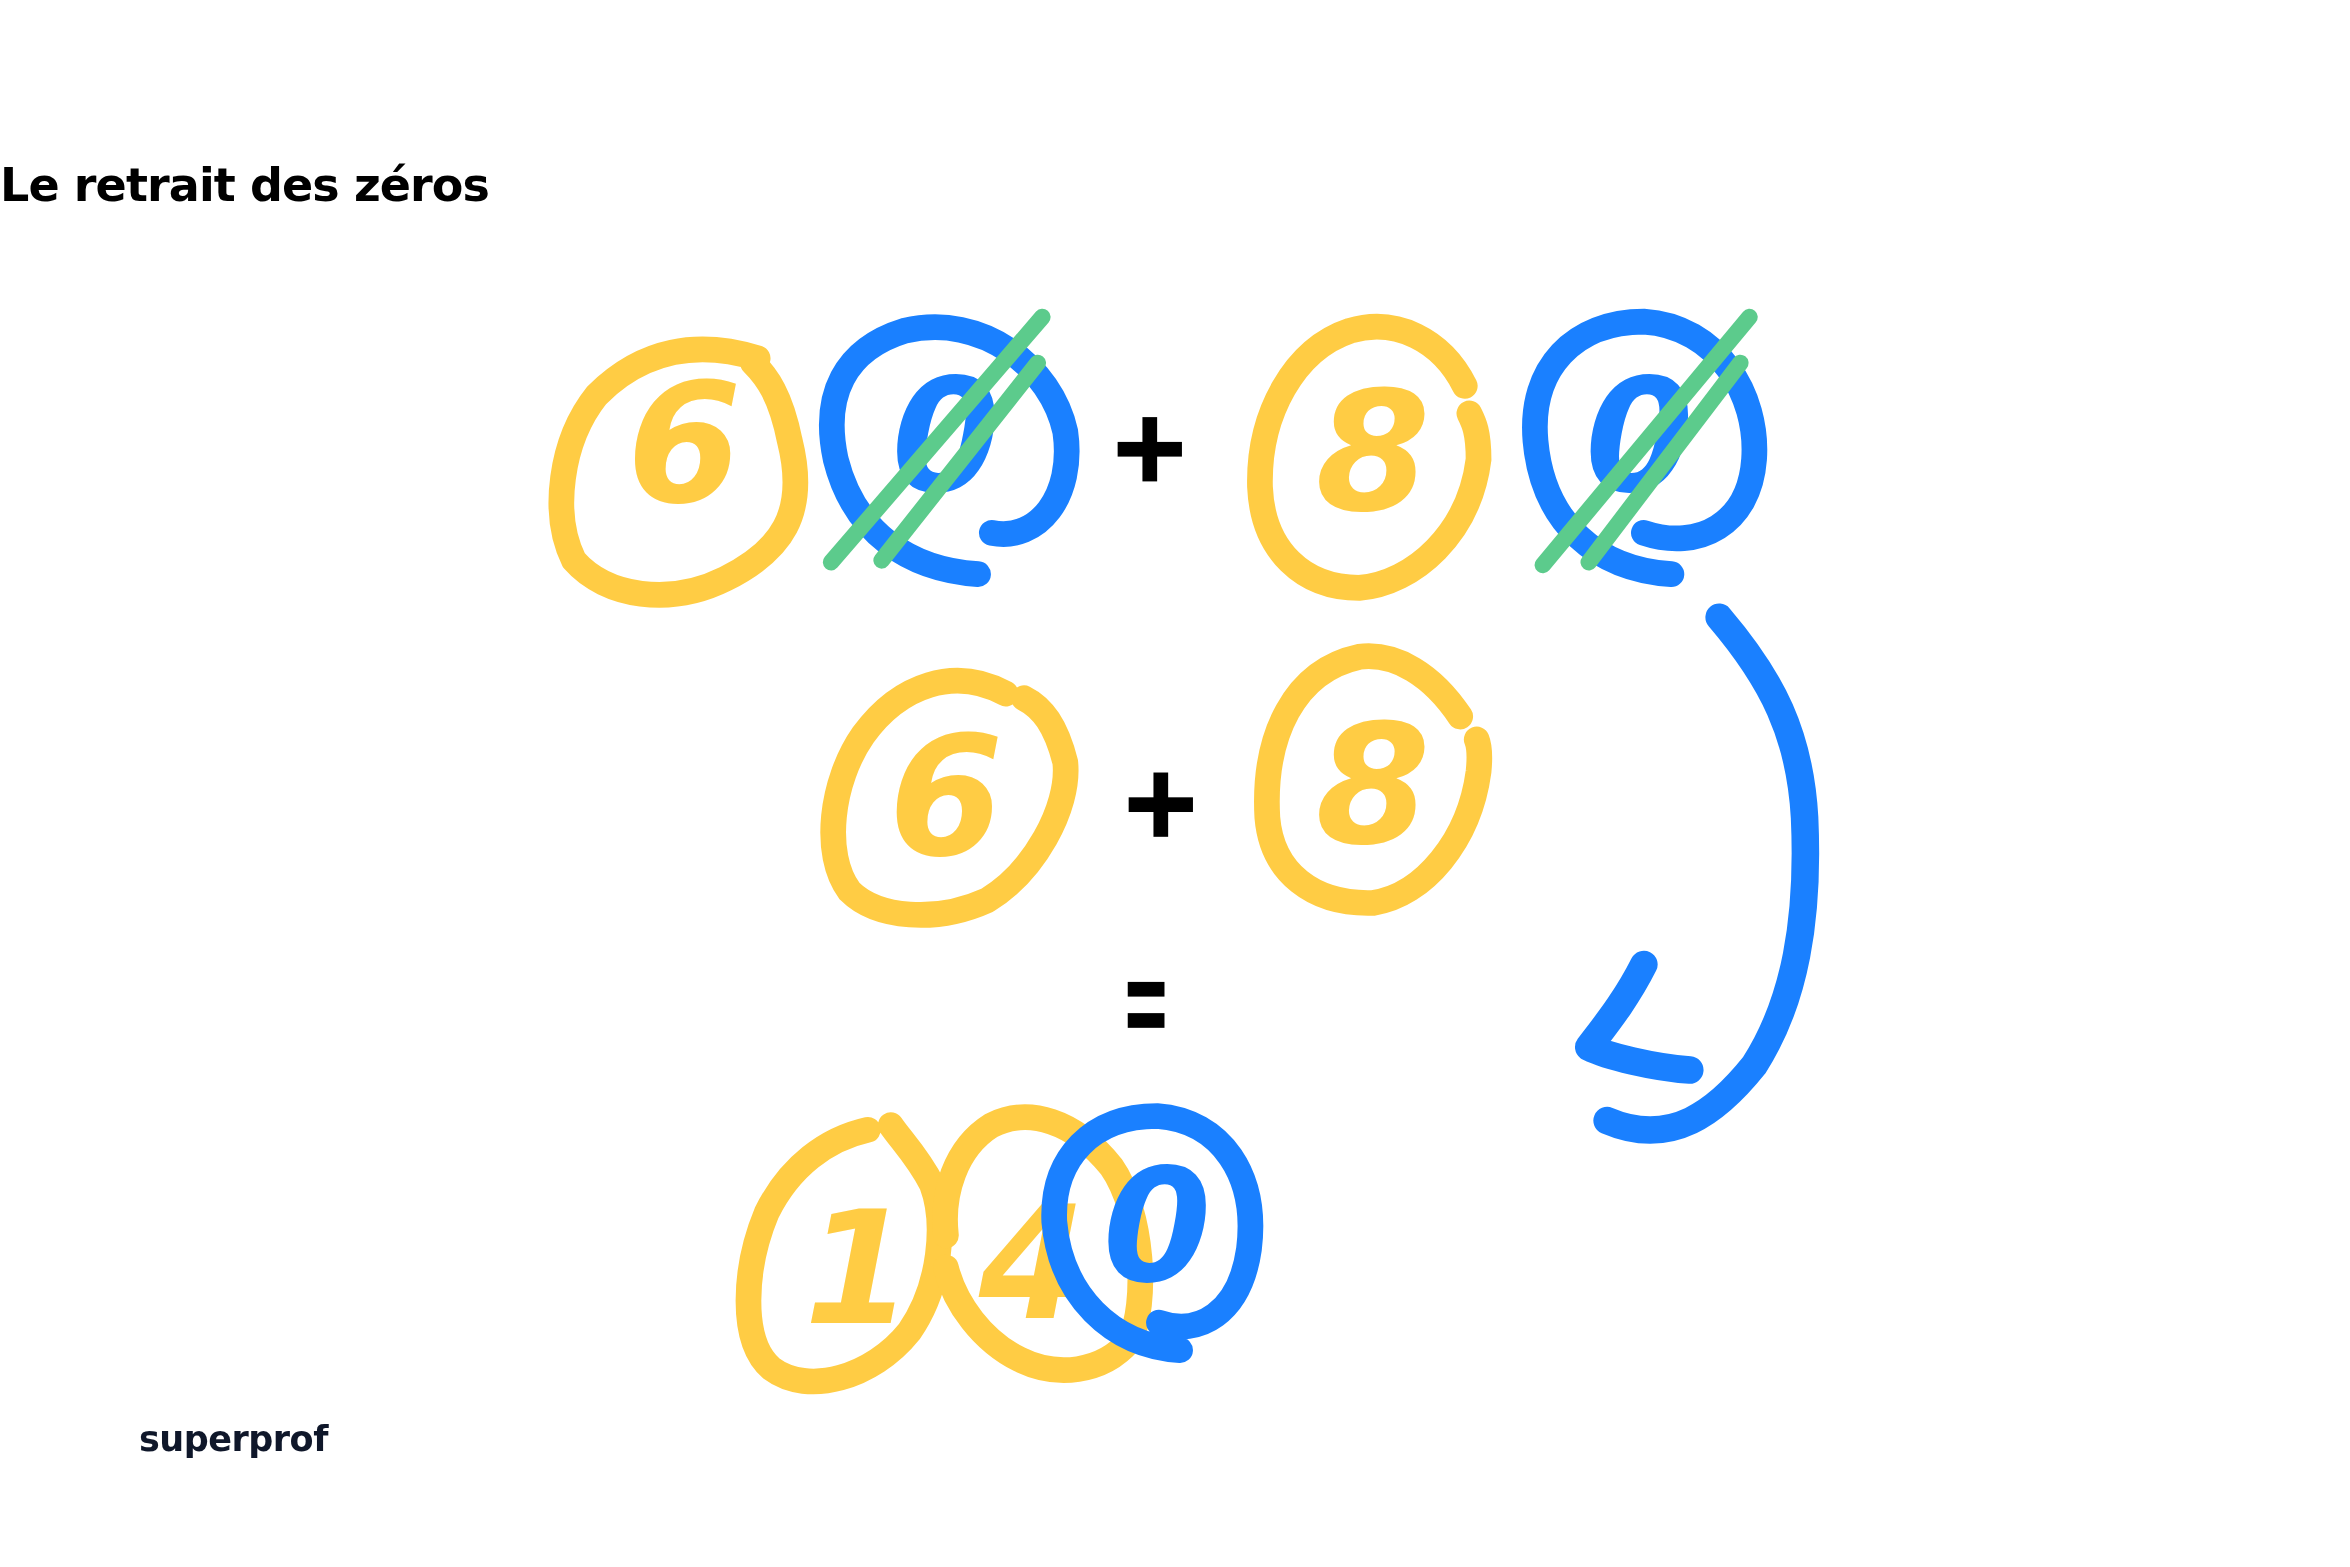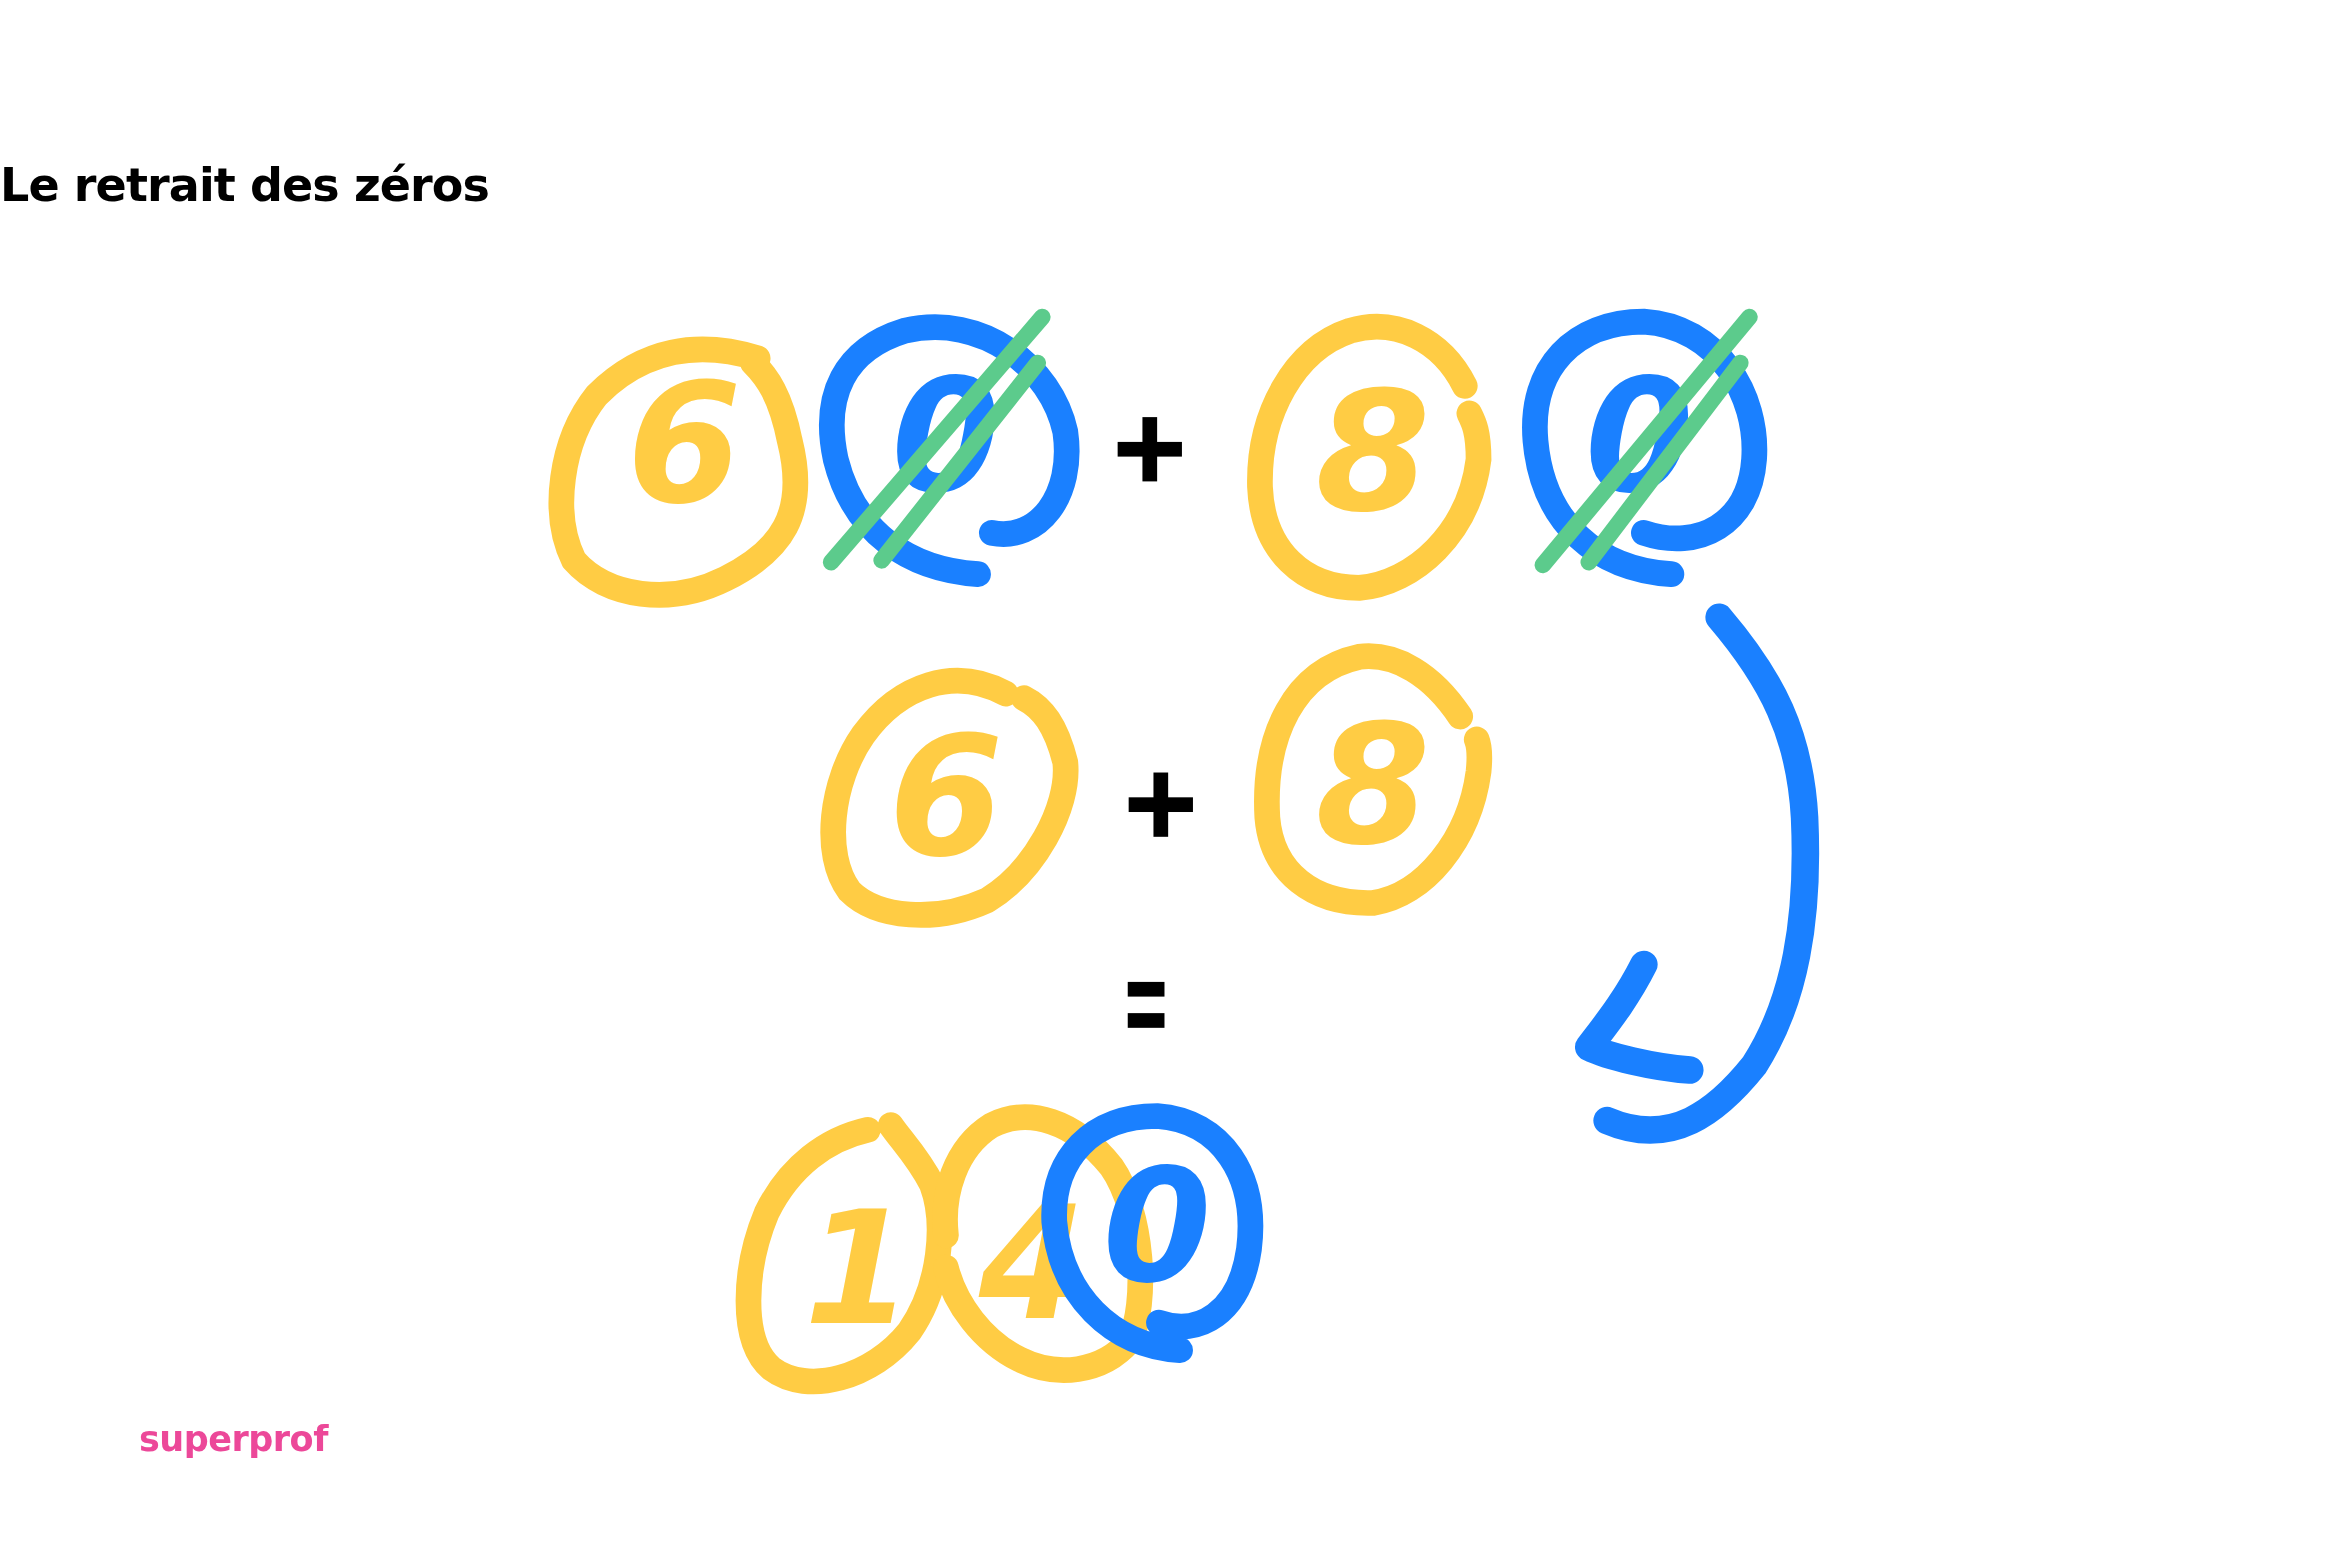--- a/index.html
+++ b/index.html
@@ -75,14 +75,14 @@
     <path d="M1285,1470 C1210,1465 1155,1410 1148,1330 C1145,1260 1190,1215 1260,1215 C1330,1220 1370,1280 1360,1360 C1350,1430 1305,1455 1262,1440" fill="none" stroke="#1A80FF" stroke-width="28" stroke-linecap="round"></path>
     <text class="digit" x="1260" y="1395" font-size="170" fill="#1A80FF" text-anchor="middle">0</text>
   </g>
 
   <g>
     <path d="M1872,672 C1930,740 1960,800 1965,890 C1970,1000 1955,1090 1910,1160 C1870,1210 1820,1250 1750,1220" fill="none" stroke="#1A80FF" stroke-width="30" stroke-linecap="round"></path>
     <path d="M1790,1050 C1770,1090 1745,1120 1730,1140 C1750,1150 1800,1162 1840,1165" fill="none" stroke="#1A80FF" stroke-width="30" stroke-linecap="round" stroke-linejoin="round"></path>
   </g>
 </svg>
 
-<div class="logo" style="color:#ec4899;">superprof</div>
+<div class="logo" style="color:#0f172a;">superprof</div>
 
 
 </body></html>

